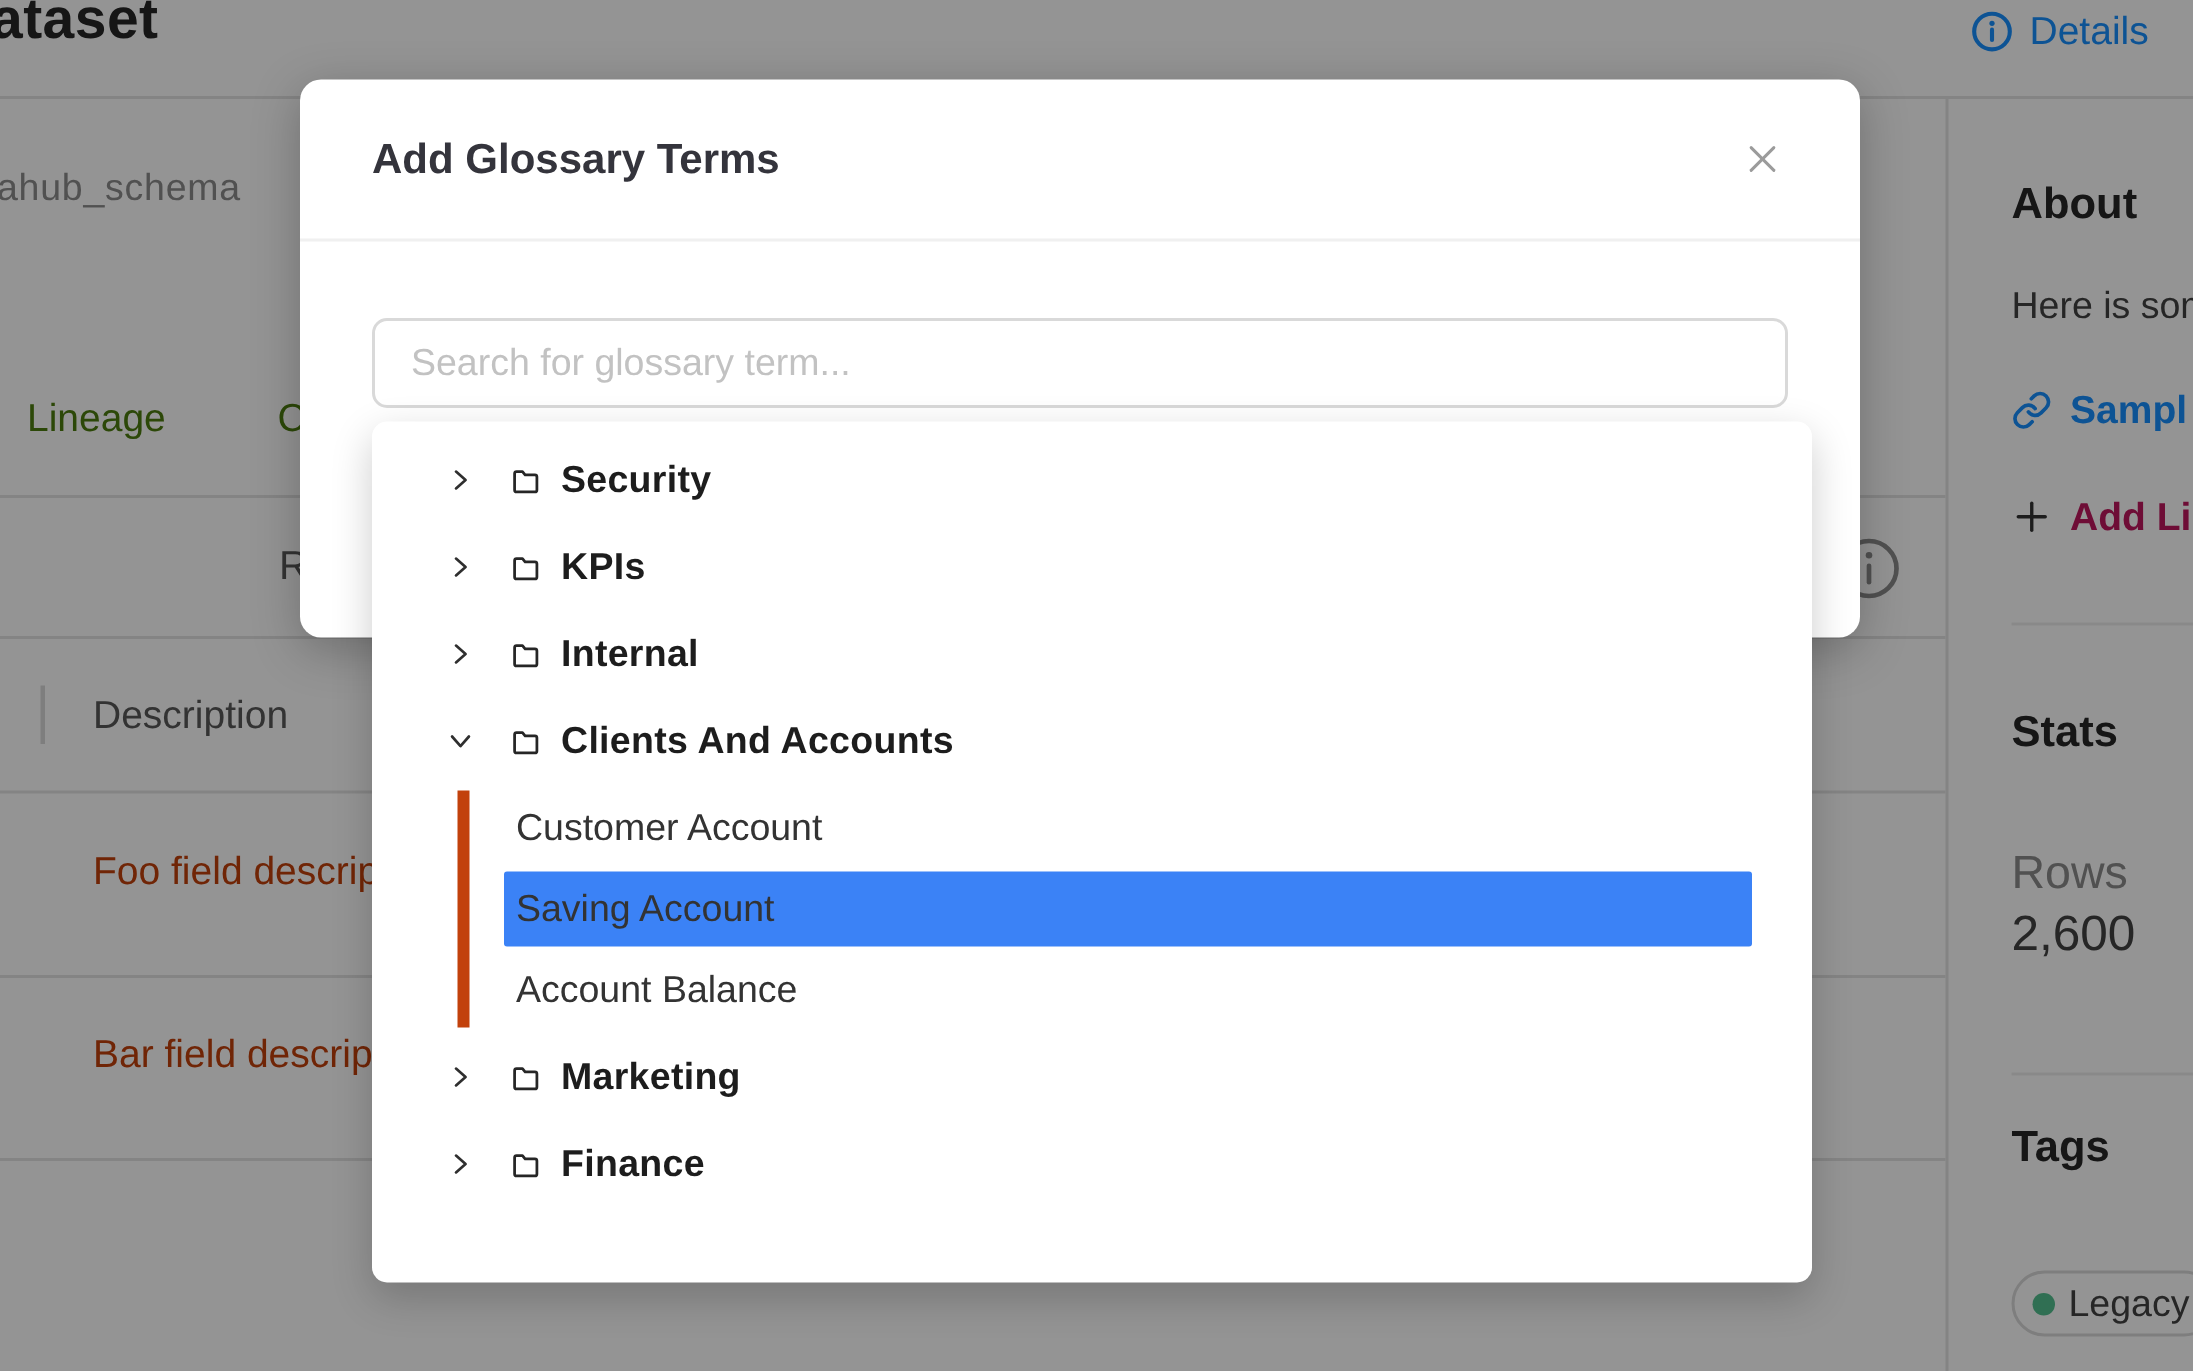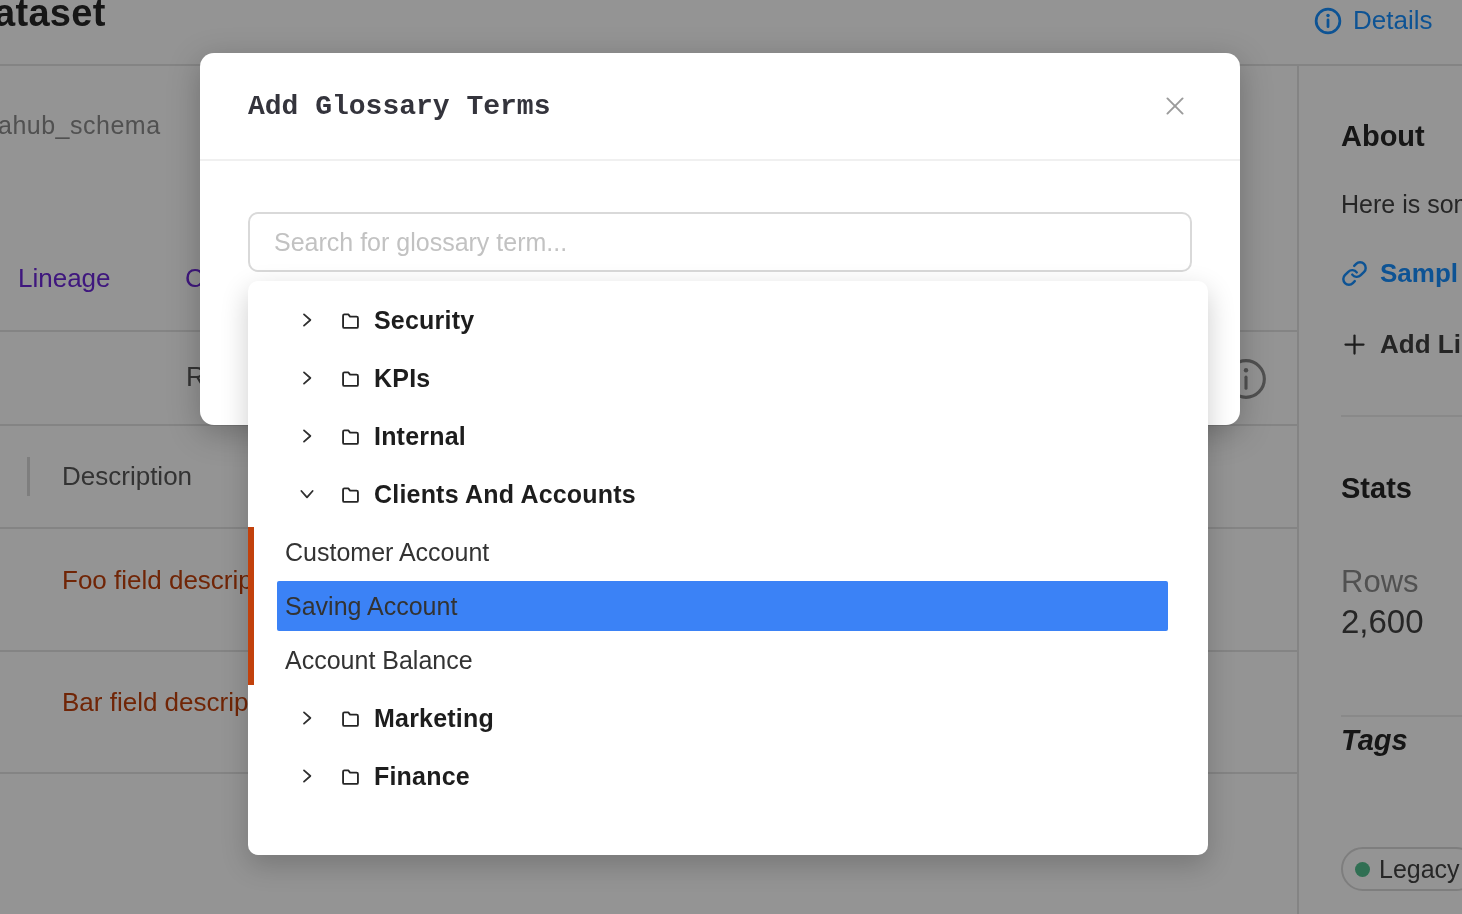--- a/index.html
+++ b/index.html
@@ -9,58 +9,58 @@
   .abs { position:absolute; }
   .hdiv { position:absolute; height:2px; background:#e4e4e4; }
   .vdiv { position:absolute; width:2px; background:#e4e4e4; }
   .nowrap { white-space:nowrap; }
 
   
   .bg { position:absolute; inset:0; z-index:0; }
   .page-title { left:-6px; top:-8px; font-size:38px; font-weight:700; color:#262626; letter-spacing:.3px; }
   .details-link { left:1313px; top:5px; display:flex; align-items:center; gap:10px; color:#1890ff; font-size:26px; font-weight:500; cursor:pointer; }
   .schema-name { left:-2px; top:111px; font-size:25px; color:#8c8c8c; letter-spacing:.5px; }
-  .tab { top:263px; font-size:26px; color:#6d28d9; }
+  .tab { top:263px; font-size:26px; color:#4d7c0f; }
   .r-frag { left:186px; top:362px; font-size:27px; color:#595959; }
   .col-bar { left:27px; top:457px; width:3px; height:39px; background:#d9d9d9; }
   .col-head { left:62px; top:461px; font-size:26px; color:#595959; font-weight:500; }
   .cell { left:62px; font-size:26px; color:#c2410c; }
 
   .sb { left:1341px; }
   .sb-h { font-size:29px; font-weight:700; color:#262626; }
   .sb-link { display:flex; align-items:center; gap:12px; font-size:26px; font-weight:600; }
   .tag-pill { left:1341px; top:847px; height:44px; border:2px solid #d9d9d9; border-radius:22px;
               display:flex; align-items:center; gap:9px; padding:0 16px 0 12px; background:#fff; width:max-content; }
   .tag-dot { width:15px; height:15px; border-radius:50%; background:#53c08f; }
   .tag-label { font-size:25px; color:#434343; }
 
   
   .mask { position:absolute; inset:0; background:rgba(0,0,0,0.42); z-index:10; }
 
   
   .modal { position:absolute; left:200px; top:53px; width:1040px; height:372px; background:#fff;
            border-radius:14px; box-shadow:0 8px 32px rgba(0,0,0,.25); z-index:20; }
   .modal-header { height:108px; padding:0 48px; display:flex; align-items:center; justify-content:space-between;
-                  border-bottom:2px solid #f0f0f0;font-family:Liberation Mono, monospace; }
+                  border-bottom:2px solid #f0f0f0; }
   .modal-title { font-size:28px; font-weight:600; color:#34343c; }
   .modal-close { background:none; border:none; cursor:pointer; line-height:0; padding:4px; }
   .search-input { display:block; margin:51px 48px 0; width:944px; height:60px; border:2px solid #d9d9d9;
                   border-radius:10px; padding:0 24px; font-size:25px; font-family:"Liberation Sans",sans-serif;
                   color:#434343; outline:none; }
   .search-input::placeholder { color:#c2c2c2; }
 
   
   .dropdown { position:absolute; left:248px; top:281px; width:960px; height:574px; background:#fff;
               border-radius:10px; box-shadow:0 10px 28px rgba(0,0,0,.20); z-index:30; padding-top:10px; overflow:hidden; }
   .trow { height:58px; display:flex; align-items:center; padding-left:50px; cursor:pointer; }
   .trow .chev { margin-right:24px; color:#2f2f2f; }
   .trow .chev.down { transform:rotate(90deg); }
   .trow .folder { margin-right:13px; color:#262626; }
   .tlabel { font-size:25px; font-weight:700; color:#1d1d1d; letter-spacing:.2px; }
-  .children { border-left:6px solid #c2410c; }
+  .children { margin-left:57px; border-left:8px solid #c2410c; }
   .crow { margin:4px 40px 4px 23px; height:50px; display:flex; align-items:center; padding-left:8px;
           font-size:25px; color:#333; cursor:pointer; border-radius:2px; }
   .crow.selected { background:#3b82f6; }
 </style>
 </head>
 <body>
 
 <div class="bg">
 
   <div class="abs page-title">ataset</div>
@@ -112,39 +112,39 @@
   <div class="abs sb sb-link" style="top:258px; color:#1890ff;">
     <span style="line-height:0;">
       <svg width="27" height="27" viewBox="0 0 24 24" fill="none" stroke="currentColor" stroke-width="2.2" stroke-linecap="round" stroke-linejoin="round">
         <path d="M10 13a5 5 0 0 0 7.54.54l3-3a5 5 0 0 0-7.07-7.07l-1.72 1.71"></path>
         <path d="M14 11a5 5 0 0 0-7.54-.54l-3 3a5 5 0 0 0 7.07 7.07l1.71-1.71"></path>
       </svg>
     </span>
     <span class="nowrap">Sampl</span>
   </div>
 
-  <div class="abs sb sb-link" style="top:329px; color:#404040;justify-content:flex-end;">
+  <div class="abs sb sb-link" style="top:329px; color:#be185d;justify-content:flex-end;">
     <span style="line-height:0; color:#333;">
       <svg width="27" height="27" viewBox="0 0 24 24" fill="none" stroke="currentColor" stroke-width="2" stroke-linecap="round">
         <line x1="12" y1="4" x2="12" y2="20"></line>
         <line x1="4" y1="12" x2="20" y2="12"></line>
       </svg>
     </span>
     <span class="nowrap">Add Li</span>
   </div>
 
   <div class="hdiv" style="left:1341px; top:415px; width:121px; background:#ededed;"></div>
 
   <div class="abs sb sb-h" style="top:472px;">Stats</div>
   <div class="abs sb" style="top:564px; font-size:31px; color:#8c8c8c;">Rows</div>
   <div class="abs sb" style="top:603px; font-size:33px; color:#434343;">2,600</div>
 
   <div class="hdiv" style="left:1341px; top:715px; width:121px; background:#ededed;"></div>
 
-  <div class="abs sb sb-h" style="top:724px;font-style:italic;">Tags</div>
+  <div class="abs sb sb-h" style="top:749px;">Tags</div>
   <div class="abs tag-pill">
     <span class="tag-dot"></span>
     <span class="tag-label">Legacy</span>
 
   </div>
 </div>
 
 <div class="mask"></div>
 
 <div class="modal">

